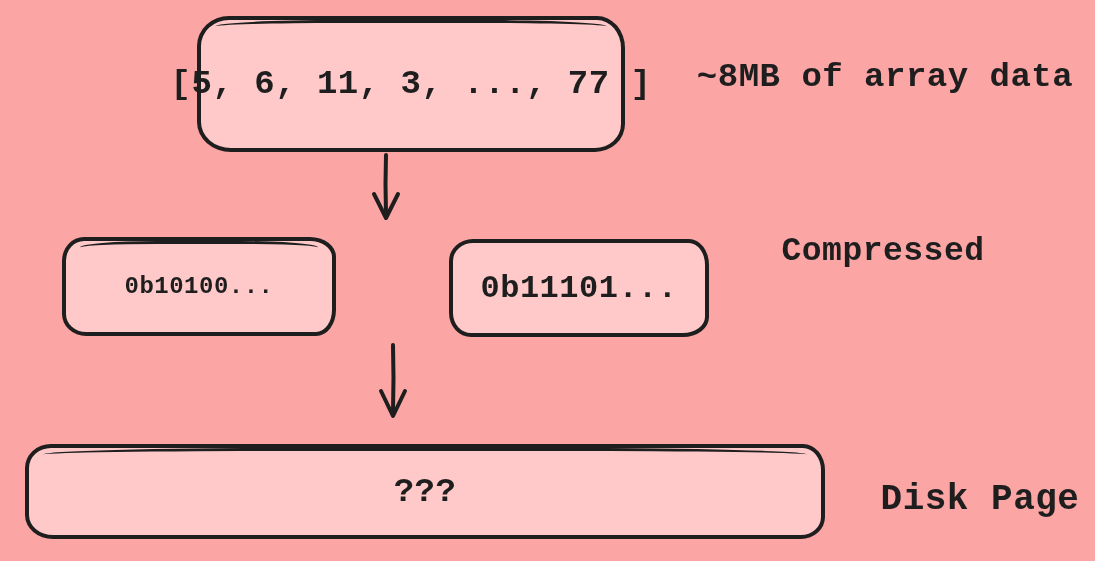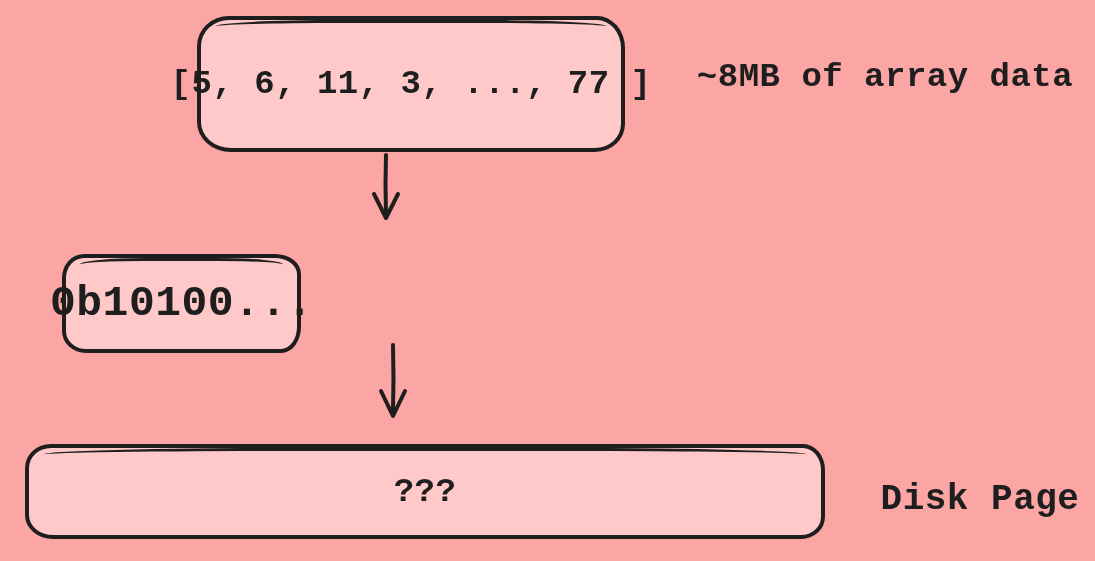--- a/index.html
+++ b/index.html
@@ -43,24 +43,24 @@
     border-radius: 50% / 10px;
     pointer-events: none;
   }
   .array-box {
     left: 197px; top: 16px;
     width: 428px; height: 136px;
     border-radius: 32px 28px 30px 34px / 30px 32px 28px 30px;
     font-size: 34px;
   }
   .buffer-left {
-    left: 62px; top: 254px;
-    width: 239px; height: 99px;
+    left: 62px; top: 237px;
+    width: 274px; height: 99px;
     border-radius: 22px 26px 20px 24px / 24px 20px 26px 22px;
-    font-size: 43px;
+    font-size: 24px;
   }
   .buffer-right {
     left: 449px; top: 239px;
     width: 260px; height: 98px;
     border-radius: 24px 20px 26px 22px / 22px 26px 20px 24px;
     font-size: 32px;
   }
   .disk-box {
     left: 25px; top: 444px;
     width: 800px; height: 95px;
@@ -111,22 +111,26 @@
   <div class="side-label array-label">~8MB of array data</div>
 
   <svg class="arrow arrow-1" width="44" height="72" viewBox="0 0 44 72" aria-hidden="true">
     <path d="M22 3 Q21 32 22 62" fill="none" stroke="#1e1e1e" stroke-width="4" stroke-linecap="round"></path>
     <path d="M10 42 L22 66 L34 42" fill="none" stroke="#1e1e1e" stroke-width="4" stroke-linecap="round" stroke-linejoin="round"></path>
   </svg>
 
   <div class="box buffer-left overdraw">
     <span class="box-text">0b10100...</span>
   </div>
+  <div class="box buffer-right">
+    <span class="box-text">0b11101...</span>
+  </div>
 
   <div class="side-label buffers-label">
+    <div>Compressed</div>
   </div>
 
   <svg class="arrow arrow-2" width="44" height="80" viewBox="0 0 44 80" aria-hidden="true">
     <path d="M22 3 Q23 36 22 70" fill="none" stroke="#1e1e1e" stroke-width="4" stroke-linecap="round"></path>
     <path d="M10 49 L22 74 L34 49" fill="none" stroke="#1e1e1e" stroke-width="4" stroke-linecap="round" stroke-linejoin="round"></path>
   </svg>
 
   <div class="box disk-box overdraw">
     <span class="box-text">???</span>
   </div>

